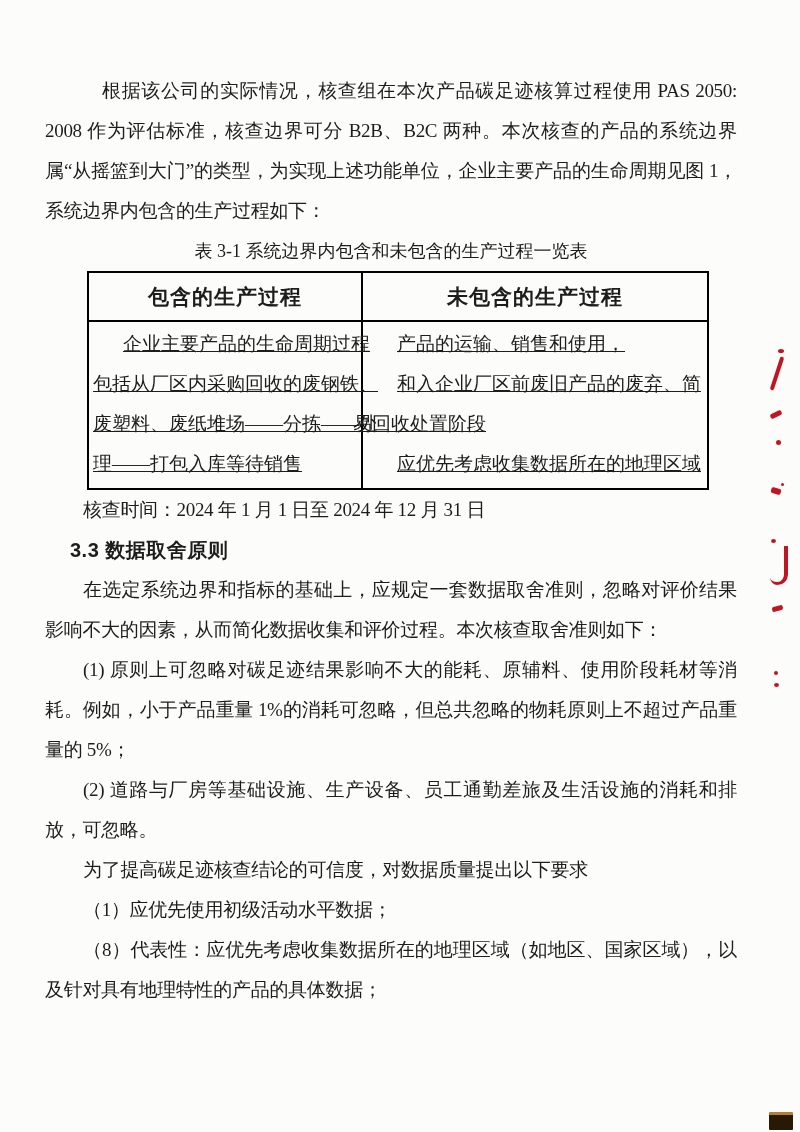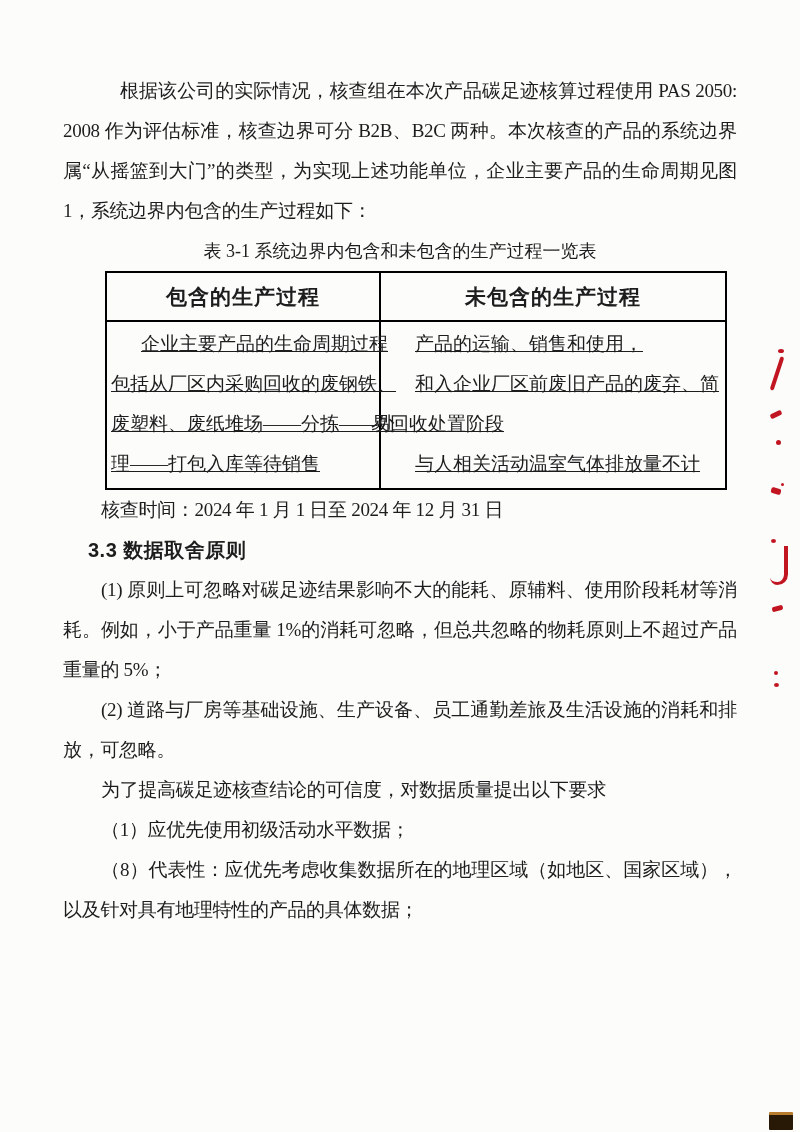--- a/index.html
+++ b/index.html
@@ -8,21 +8,21 @@
     position:relative;
     width:800px;height:1132px;
     margin:0 auto;
     background:#fcfcfa;
     overflow:hidden;
     font-family:"Liberation Serif","DejaVu Serif",serif;
     color:#1d1d1d;
   }
   .content{
     position:absolute;
-    left:63px; right:63px; top:0;
+    left:45px; right:63px; top:0;
     font-size:19px;
     line-height:40px;
     letter-spacing:-0.3px;
     text-align:justify;
   }
   .para{margin:0;}
   .intro{margin-top:71px; text-indent:3em;}
   .indent2{text-indent:2em;}
   .caption{
     text-align:center;
@@ -117,31 +117,32 @@
             <td>
                 <div class="cell-line indent">企业主要产品的生命周期过程</div>
                 <div class="cell-line">包括从厂区内采购回收的废钢铁、</div>
                 <div class="cell-line">废塑料、废纸堆场——分拣——处</div>
                 <div class="cell-line">理——打包入库等待销售</div>
               </td>
             <td>
                 <div class="cell-line indent">产品的运输、销售和使用，</div>
                 <div class="cell-line indent">和入企业厂区前废旧产品的废弃、简</div>
                 <div class="cell-line outdent">易回收处置阶段</div>
-                <div class="cell-line indent">与人相关活动温室气体排放量不计</div>
+                <div class="cell-line indent">应优先考虑收集数据所在的地理区域</div>
               </td>
           </tr>
         </tbody>
       </table>
     </div>
 
     <p class="para indent2">核查时间：2024 年 1 月 1 日至 2024 年 12 月 31 日</p>
 
     <div class="heading">3.3 数据取舍原则</div>
 
+    <p class="para indent2">在选定系统边界和指标的基础上，应规定一套数据取舍准则，忽略对评价结果影响不大的因素，从而简化数据收集和评价过程。本次核查取舍准则如下：</p>
 
     <p class="para indent2">(1) 原则上可忽略对碳足迹结果影响不大的能耗、原辅料、使用阶段耗材等消耗。例如，小于产品重量 1%的消耗可忽略，但总共忽略的物耗原则上不超过产品重量的 5%；</p>
 
     <p class="para indent2">(2) 道路与厂房等基础设施、生产设备、员工通勤差旅及生活设施的消耗和排放，可忽略。</p>
 
 
     <p class="para indent2">为了提高碳足迹核查结论的可信度，对数据质量提出以下要求</p>
 
     <p class="para indent2">（1）应优先使用初级活动水平数据；</p>
 

